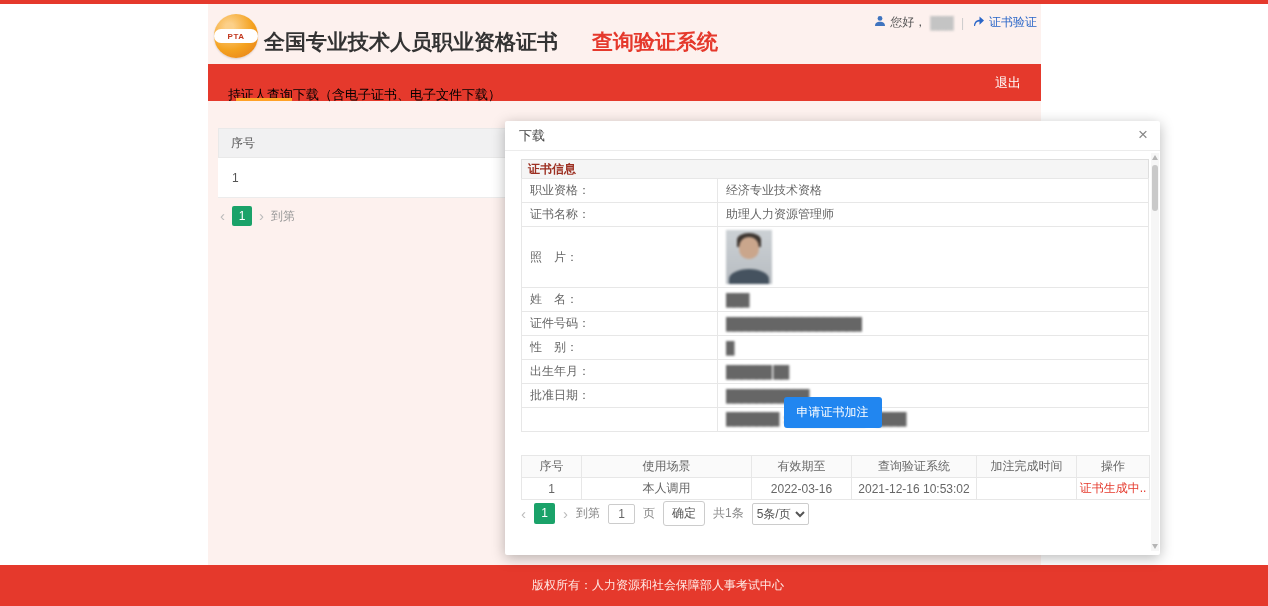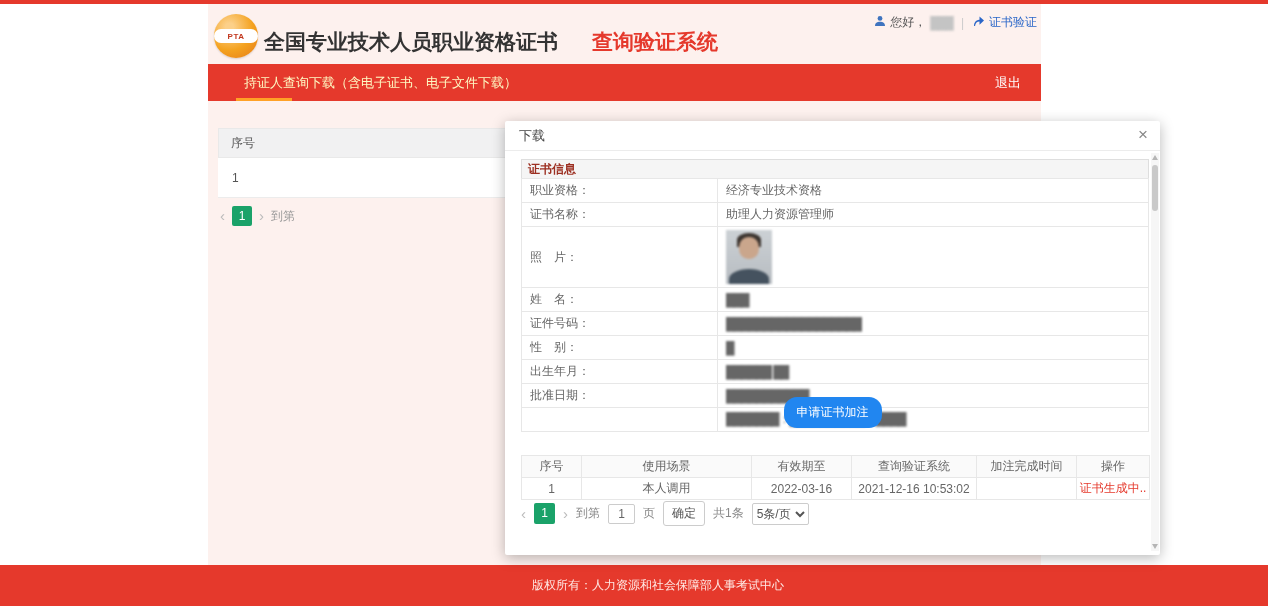--- a/index.html
+++ b/index.html
@@ -31,21 +31,21 @@
 
   .site-title{position:absolute;left:56px;top:24px;font-size:21px;font-weight:bold;color:#333;white-space:nowrap;}
   .site-title .accent{color:var(--red);padding-left:34px;}
 
   .user-area{position:absolute;right:4px;top:10px;display:flex;align-items:center;gap:4px;font-size:12px;color:#555;}
   .user-area .divider{color:#ccc;margin:0 4px;}
   .verify-link{color:var(--link-blue);cursor:pointer;}
   .icon-svg{display:inline-block;vertical-align:-2px;}
 
   .nav{position:absolute;left:0;top:60px;width:833px;height:37px;background:var(--red);}
-  .nav-item{position:absolute;left:20px;top:0;line-height:37px;color:#fef9c3;font-size:13px;cursor:pointer;white-space:nowrap;margin-left:16px;}
+  .nav-item{position:absolute;left:20px;top:12px;line-height:37px;color:#000000;font-size:13px;cursor:pointer;white-space:nowrap;}
   .nav-underline{position:absolute;left:28px;bottom:0;width:56px;height:3px;background:#ffa126;}
   .logout{position:absolute;right:20px;top:0;line-height:37px;color:#fff;font-size:13px;cursor:pointer;}
 
   
   .list-header{position:absolute;left:10px;top:124px;width:813px;height:30px;background:#f1f1f2;border:1px solid #e9e9e9;}
   .lh-no{position:absolute;left:12px;line-height:28px;font-size:12px;color:#555;}
   .lh-op{position:absolute;right:26px;line-height:28px;font-size:12px;color:#555;}
   .list-row{position:absolute;left:10px;top:154px;width:813px;height:40px;background:#fff;border-bottom:1px solid #ececec;}
   .lr-no{position:absolute;left:14px;line-height:40px;font-size:12px;color:#555;}
   .lr-buttons{position:absolute;right:6px;top:9px;display:flex;gap:5px;}
@@ -69,21 +69,21 @@
   .cert-table{position:absolute;left:16px;top:57px;width:628px;border-collapse:collapse;}
   .cert-table td{border:1px solid var(--border);font-size:12px;color:var(--text);padding:3px 8px;height:13px;}
   .cert-table td.label{width:196px;}
   .photo{width:46px;height:54px;background:linear-gradient(#ccd1d5,#b7bcc1);position:relative;overflow:hidden;filter:blur(1px);}
   .photo .hair{position:absolute;left:50%;top:3px;transform:translateX(-50%);width:24px;height:14px;border-radius:50% 50% 0 0;background:#3c3530;}
   .photo .head{position:absolute;left:50%;top:7px;transform:translateX(-50%);width:20px;height:22px;border-radius:46%;background:#caa68c;}
   .photo .body{position:absolute;bottom:-5px;left:50%;transform:translateX(-50%);width:40px;height:20px;border-radius:50% 50% 0 0;background:#45525f;}
   .redacted{color:#c4c4c4;filter:blur(1px);letter-spacing:-1px;}
 
   .apply-btn{position:absolute;left:50%;transform:translateX(-50%);top:276px;background:var(--blue);color:#fff;border:none;
-    border-radius:13px;font-size:12px;padding:7px 13px;cursor:pointer;}
+    border-radius:3px;font-size:12px;padding:7px 13px;cursor:pointer;}
 
   .note-table{position:absolute;left:16px;top:334px;width:628px;border-collapse:collapse;table-layout:fixed;}
   .note-table th,.note-table td{border:1px solid var(--border);font-size:12px;color:var(--text);text-align:center;
     font-weight:normal;padding:2px 2px;height:14px;overflow:hidden;white-space:nowrap;}
   .note-table th{background:#fafafa;}
   .c0{width:60px}.c1{width:170px}.c2{width:100px}.c3{width:125px}.c4{width:100px}.c5{width:73px}
   .action-link{color:var(--red);cursor:pointer;}
 
   .modal-pager{position:absolute;left:16px;top:380px;display:flex;align-items:center;gap:8px;font-size:12px;color:#888;}
   .mp-arrow{color:#bbb;font-size:15px;cursor:pointer;}

